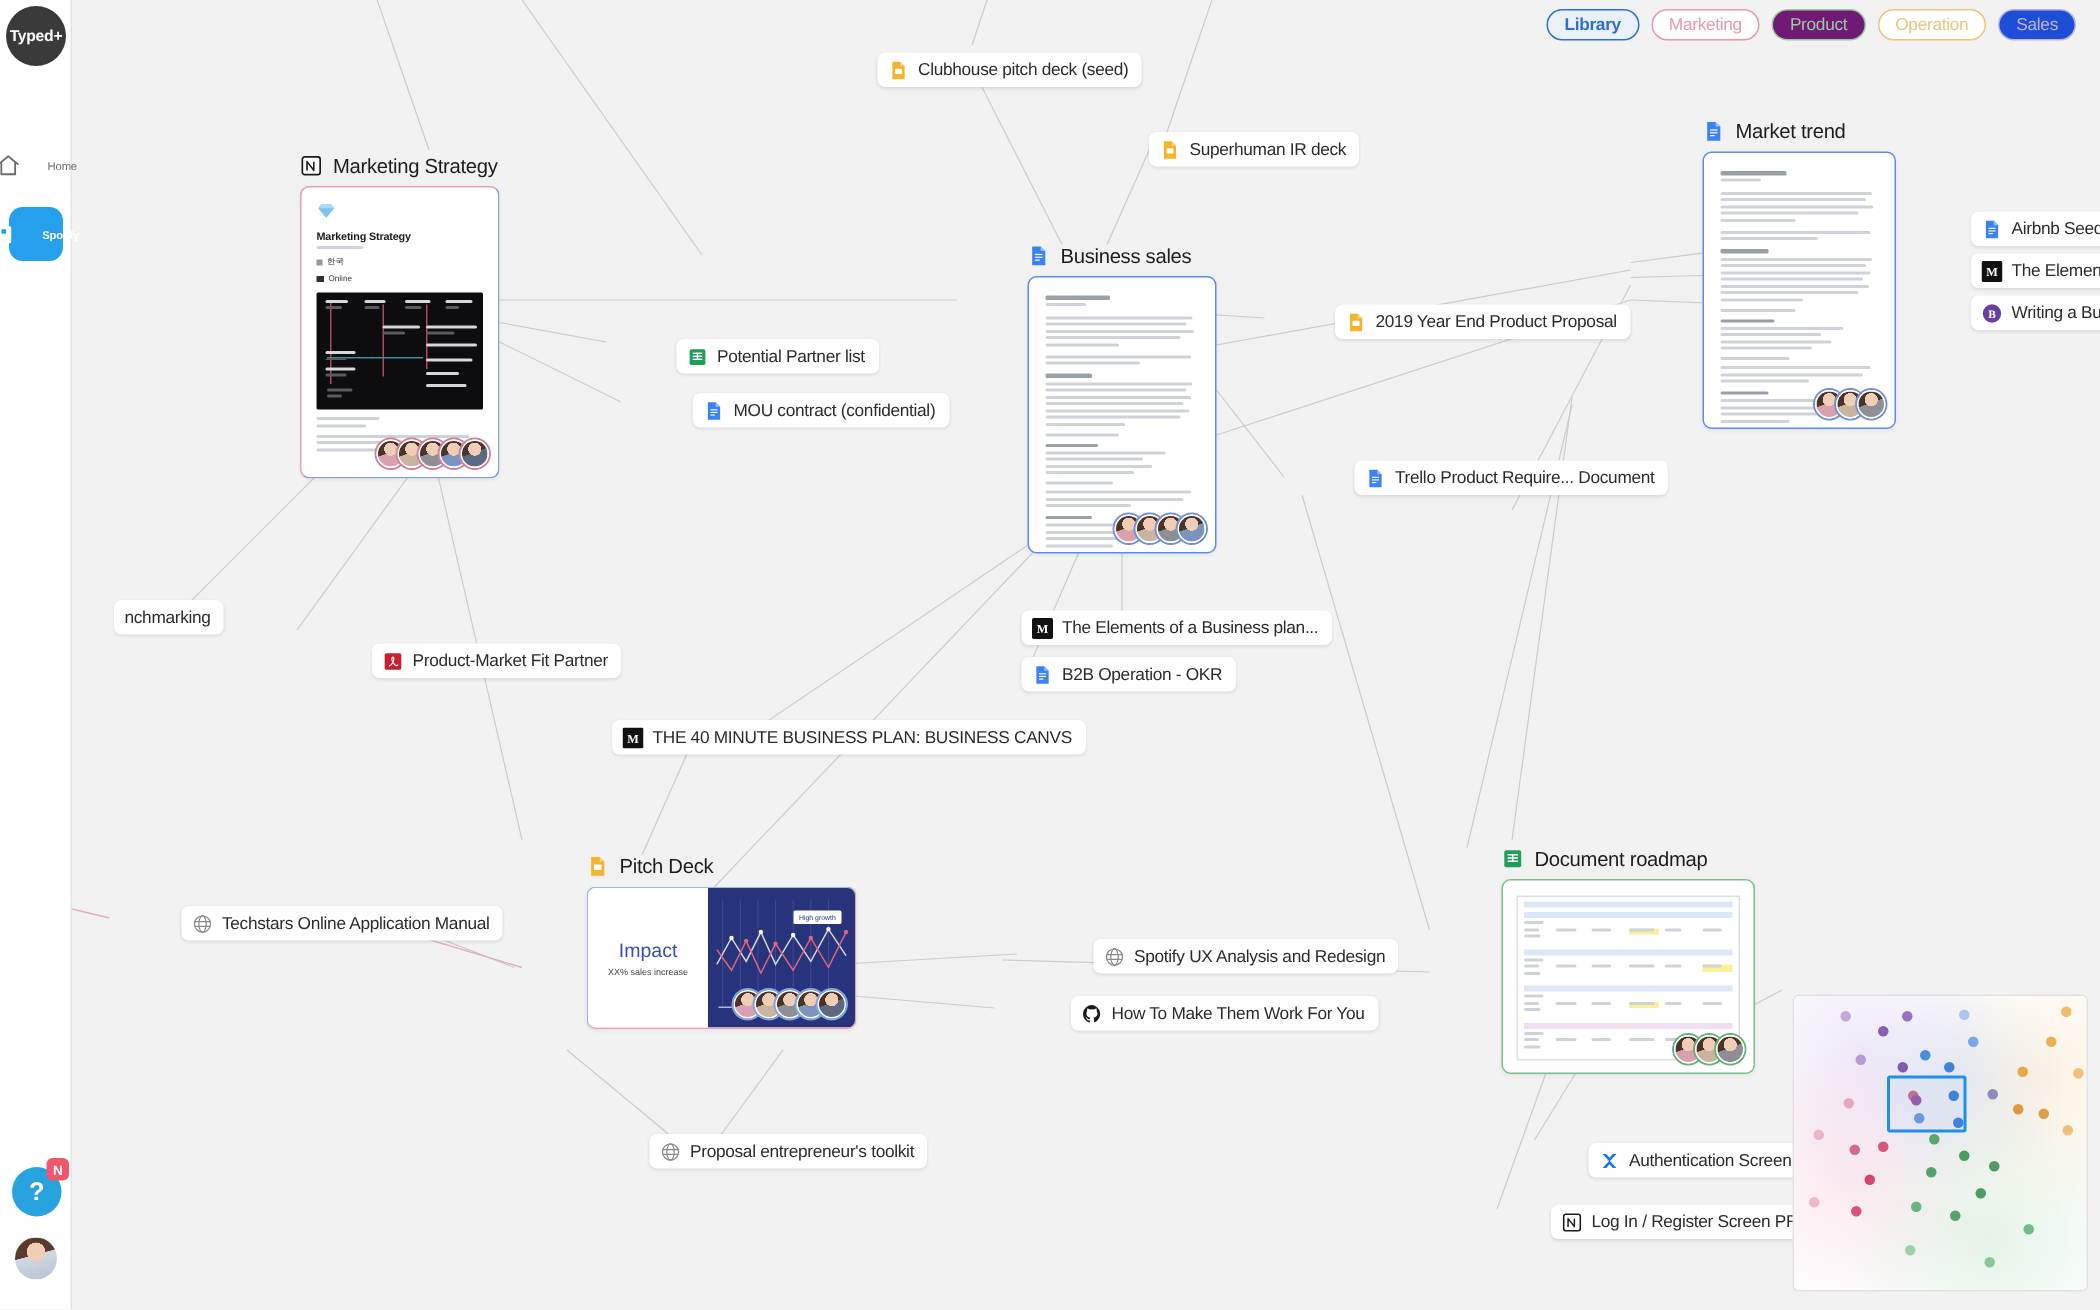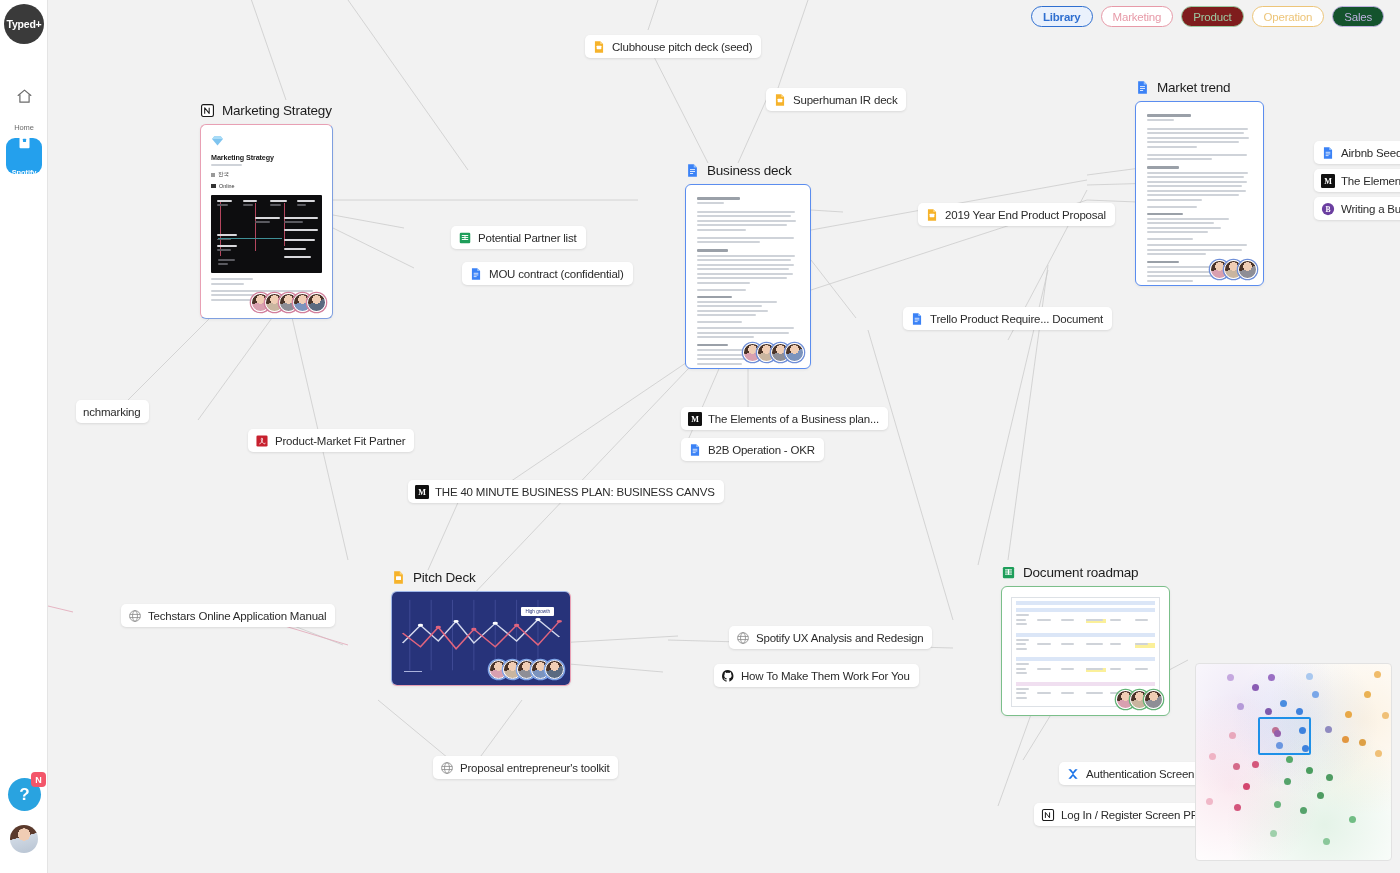--- a/index.html
+++ b/index.html
@@ -17,21 +17,21 @@
     background: #ffffff; border-right: 1px solid #e4e4e4; z-index: 60;
   }
   .logo {
     position: absolute; left: 4px; top: 4px; width: 40px; height: 40px;
     border-radius: 50%; background: #3a3a3a; color: #fff;
     display: flex; align-items: center; justify-content: center;
     font-size: 10.5px; font-weight: 700; letter-spacing: -0.2px;
   }
   .nav-item {
     position: absolute; left: 6px; width: 36px; height: 36px;
-    border-radius: 9px; display: flex; flex-direction: column;
+    border-radius: 9px; display: flex; 
     align-items: center; justify-content: center; gap: 18px; cursor: pointer;
   }
   .nav-item .ico { display: block; line-height: 0; }
   .nav-item .lbl { font-size: 7.5px; color: #6b6b6b; letter-spacing: -0.1px; }
   #nav-home { top: 92px; }
   #nav-library { top: 138px; background: #24a0ed; }
   #nav-library .lbl { color: #ffffff; font-weight: 600; }
 
   .help-btn {
     position: absolute; left: 8px; bottom: 62px; width: 33px; height: 33px;
@@ -136,23 +136,23 @@
       <span>?</span>
       <span class="help-badge">N</span>
     </div>
 
     <div class="avatar-me"></div>
   </div>
 
   <div id="filters">
       <div class="pill" style="border-color: rgb(47, 111, 208); color: rgb(47, 111, 208); background: rgb(234, 241, 252); font-weight: 600;">Library</div>
       <div class="pill" style="border-color: rgb(231, 154, 168); color: rgb(231, 154, 168); background: rgb(255, 255, 255);">Marketing</div>
-      <div class="pill" style="border-color: rgb(156, 202, 162); color: rgb(156, 202, 162); background: #7f1d1d;">Product</div>
+      <div class="pill" style="border-color: rgb(156, 202, 162); color: rgb(156, 202, 162); background: #701a75;">Product</div>
       <div class="pill" style="border-color: rgb(237, 197, 121); color: rgb(237, 197, 121); background: rgb(255, 255, 255);">Operation</div>
-      <div class="pill" style="border-color: rgb(191, 178, 224); color: rgb(191, 178, 224); background: #14532d;">Sales</div>
+      <div class="pill" style="border-color: rgb(191, 178, 224); color: rgb(191, 178, 224); background: #1d4ed8;">Sales</div>
     </div>
 
   <div id="canvas">
     <svg id="edges">
       <g stroke="#cccccc" stroke-width="0.8" fill="none">
 
         <path d="M 238 100 L 200 -10"></path>
         <path d="M 237 300 L 150 420"></path>
         <path d="M 240 300 L 300 560"></path>
         <path d="M 180 300 L 60 420"></path>
@@ -309,21 +309,21 @@
           <div class="card-title">
       <span style="line-height:0"><svg width="15" height="15" viewBox="0 0 24 24">
                 <path d="M5 2h9l5 5v15H5z" fill="#3b82f6"></path>
                 <path d="M14 2l5 5h-5z" fill="#93c0fb"></path>
                 <g fill="#fff">
                   <rect x="8" y="10" width="8" height="1.3"></rect>
                   <rect x="8" y="13" width="8" height="1.3"></rect>
                   <rect x="8" y="16" width="5" height="1.3"></rect>
                 </g>
               </svg></span>
-      <span>Business deck</span>
+      <span>Business sales</span>
     </div>
           <div class="card-body" style="width:126px;height:185px;border:1.4px solid #5b8def;">
             <div style="padding:12px 11px 0 11px;position:relative;height:100%;">
       <div class="sk" style="width:42%;height:2.6px;background:#9aa0a8"></div>
       <div class="sk" style="width:26%;height:1.8px"></div>
       <div style="margin-top:7px">
                 <div class="sk" style="width:96%"></div>
                 <div class="sk" style="width:92%"></div>
                 <div class="sk" style="width:97%"></div>
                 <div class="sk" style="width:88%"></div>
@@ -466,20 +466,24 @@
           <div class="card-title">
       <span style="line-height:0"><svg width="15" height="15" viewBox="0 0 24 24">
                 <path d="M5 2h9l5 5v15H5z" fill="#f6b32b"></path>
                 <path d="M14 2l5 5h-5z" fill="#fbd37d"></path>
                 <rect x="8" y="10" width="8" height="6" rx="0.8" fill="#fff"></rect>
               </svg></span>
       <span>Pitch Deck</span>
     </div>
           <div class="card-body" style="width:180px;height:95px;border:1.4px solid #9fb6e8;border-bottom-color:#e8a0b4;border-left-color:#9fb6e8;border-right-color:#e8a0b4;">
             <div style="display:flex;height:100%;position:relative;">
+      <div style="flex:0 0 45%;background:#fff;display:flex;flex-direction:column;align-items:center;justify-content:center;">
+        <div style="font-size:13px;color:#3a4db0;font-weight:400;">Impact</div>
+        <div style="font-size:6px;color:#444;margin-top:5px;">XX% sales increase</div>
+      </div>
       <div style="flex:1;background:#27337a;position:relative;overflow:hidden;">
         <svg width="100%" height="100%" viewBox="0 0 100 95" preserveAspectRatio="none" style="position:absolute;inset:0">
           <g stroke="#4a55a0" stroke-width="0.5">
             <line x1="10" y1="8" x2="10" y2="80"></line>
                     <line x1="22" y1="8" x2="22" y2="80"></line>
             <line x1="34" y1="8" x2="34" y2="80"></line>
                     <line x1="46" y1="8" x2="46" y2="80"></line>
             <line x1="58" y1="8" x2="58" y2="80"></line>
                     <line x1="70" y1="8" x2="70" y2="80"></line>
             <line x1="82" y1="8" x2="82" y2="80"></line>
@@ -681,21 +685,21 @@
             </svg></span>
           <span>The Elements of a Busines</span>
         </div>
         <div class="lnode" style="left: 1266px; top: 197px;">
           <span class="ic"><svg width="14" height="14" viewBox="0 0 24 24">
               <circle cx="12" cy="12" r="10.5" fill="#6b3fa0"></circle>
               <text x="12" y="17" font-family="Liberation Serif, serif" font-size="13" font-weight="700" fill="#fff" text-anchor="middle">B</text>
             </svg></span>
           <span>Writing a Business Plan fo</span>
         </div>
-        <div class="lnode" style="left: 870px; top: 203px; text-align: right;">
+        <div class="lnode" style="left: 842px; top: 203px; text-align: right;">
           <span class="ic"><svg width="14" height="14" viewBox="0 0 24 24">
               <path d="M5 2h9l5 5v15H5z" fill="#f6b32b"></path>
               <path d="M14 2l5 5h-5z" fill="#fbd37d"></path>
               <rect x="8" y="10" width="8" height="6" rx="0.8" fill="#fff"></rect>
             </svg></span>
           <span>2019 Year End Product Proposal</span>
         </div>
         <div class="lnode" style="left: 403px; top: 226px;">
           <span class="ic"><svg width="14" height="14" viewBox="0 0 24 24">
               <rect x="3" y="3" width="18" height="18" rx="2" fill="#1e9e5a"></rect>

